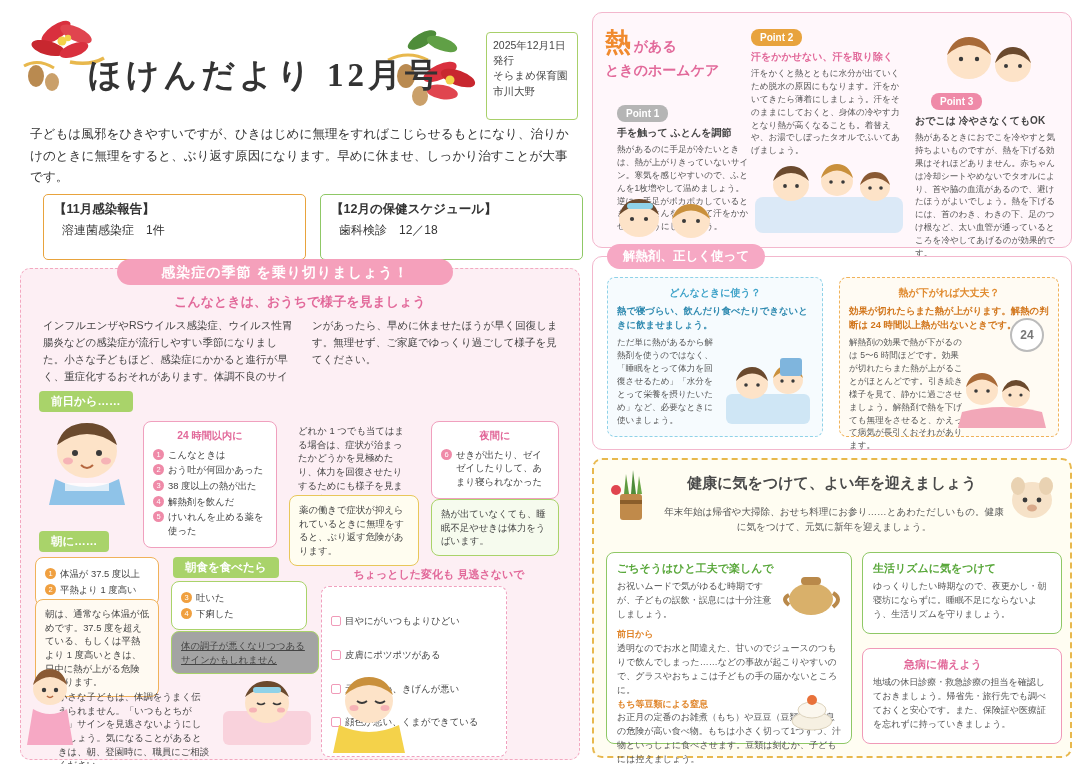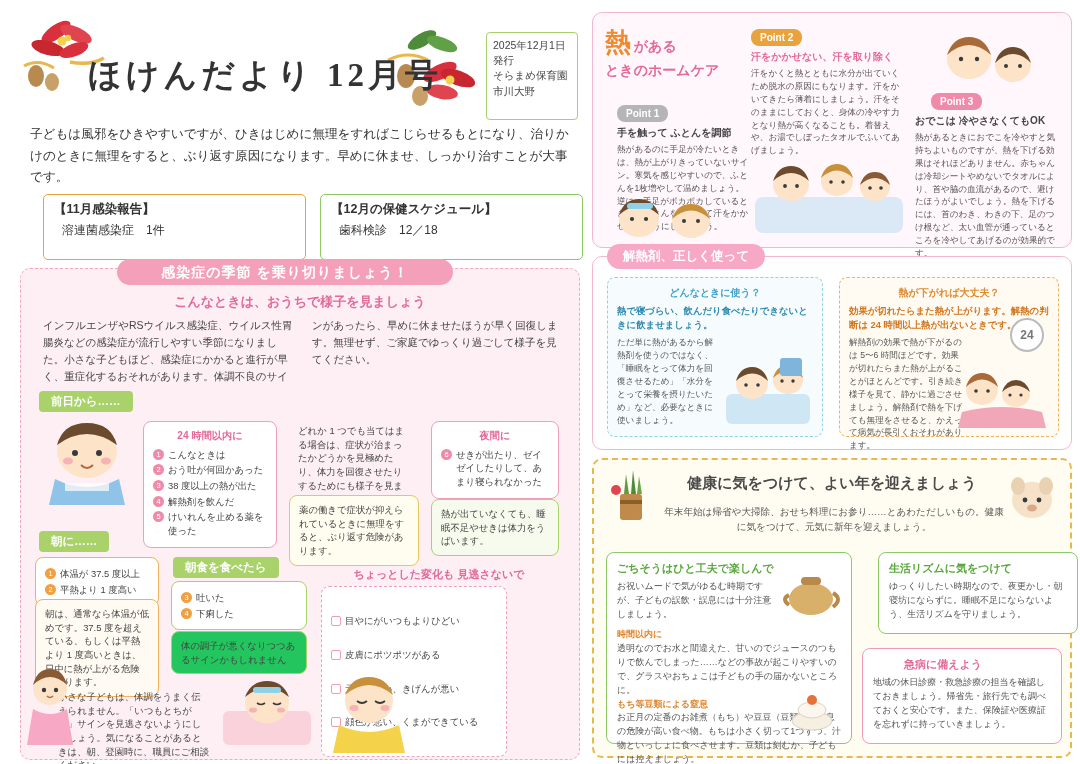--- a/index.html
+++ b/index.html
@@ -263,21 +263,21 @@
         <ol class="num orange">
           <li><span class="n">3</span><span>吐いた</span></li>
           <li><span class="n">4</span><span>下痢した</span></li>
         </ol>
       </div>
 
       <div class="card bd-org" style="left:14px; top:330px; width:124px; background:#fffaf2;">
         <div>朝は、通常なら体温が低めです。37.5 度を超えている、もしくは平熱より 1 度高いときは、日中に熱が上がる危険があります。</div>
       </div>
 
-      <div class="card bd-grn" style="left:150px; top:362px; width:136px; background:#22c55e;">
+      <div class="card bd-grn" style="left:150px; top:362px; width:148px; background:#a3a3a3;text-decoration:underline;">
         <div>体の調子が悪くなりつつあるサインかもしれません</div>
       </div>
 
       <div style="position:absolute; left:300px; top:298px; width:236px;">
         <div style="text-align:center; color:#e2699a; font-weight:bold; font-size:11px; line-height:1.4;">ちょっとした変化も 見逃さないで</div>
         <div class="card bd-dash-pink" style="position:relative; left:0; top:4px; width:186px; background:#fff;">
           <ul class="chk">
             <li>目やにがいつもよりひどい</li>
             <li>皮膚にポツポツがある</li>
             <li>元気がない、きげんが悪い</li>
@@ -468,42 +468,42 @@
           <ellipse cx="28" cy="40" rx="5" ry="3.5" fill="#d9a98a"></ellipse>
         </svg>
       </div>
 
       <div class="r3title">健康に気をつけて、よい年を迎えましょう</div>
       <div class="r3lead">年末年始は帰省や大掃除、おせち料理にお参り……とあわただしいもの。健康に気をつけて、元気に新年を迎えましょう。</div>
 
       <div class="r3box" style="left:12px; top:92px; width:246px; height:192px;">
         <h4>ごちそうはひと工夫で楽しんで</h4>
         <div style="width:162px;">お祝いムードで気がゆるむ時期ですが、子どもの誤飲・誤息には十分注意しましょう。</div>
-        <div style="color:#e0852a; font-weight:bold; margin-top:6px;">時間以内に</div>
+        <div style="color:#e0852a; font-weight:bold; margin-top:6px;">前日から</div>
         <div>透明なのでお水と間違えた、甘いのでジュースのつもりで飲んでしまった……などの事故が起こりやすいので、グラスやおちょこは子どもの手の届かないところに。</div>
         <div style="color:#e0852a; font-weight:bold; ">もち等豆類による窒息</div>
         <div>お正月の定番のお雑煮（もち）や豆豆（豆類）は窒息の危険が高い食べ物。もちは小さく切って1つずつ、汁物といっしょに食べさせます。豆類は刻むか、子どもには控えましょう。</div>
         <div style="position:absolute; right:8px; top:12px;">
           <svg width="64" height="56" viewBox="0 0 64 56">
             <ellipse cx="32" cy="34" rx="22" ry="16" fill="#d9b06a"></ellipse>
             <rect x="22" y="12" width="20" height="8" rx="4" fill="#b9894a"></rect>
             <path d="M54 28 q10 6 0 14" stroke="#b9894a" stroke-width="4" fill="none"></path>
             <path d="M10 30 q-8 4 0 10" stroke="#b9894a" stroke-width="4" fill="none"></path>
           </svg>
         </div>
         <div style="position:absolute; right:10px; bottom:10px;">
           <svg width="58" height="42" viewBox="0 0 58 42">
             <ellipse cx="29" cy="30" rx="20" ry="9" fill="#f6f0e2" stroke="#ddd3bd"></ellipse>
             <ellipse cx="29" cy="19" rx="14" ry="8" fill="#fbf7ee" stroke="#ddd3bd"></ellipse>
             <circle cx="29" cy="9" r="5" fill="#e8713a"></circle>
           </svg>
         </div>
       </div>
 
-      <div class="r3box" style="left:284px; top:92px; width:200px; height:82px;">
+      <div class="r3box" style="left:268px; top:92px; width:200px; height:82px;">
         <h4>生活リズムに気をつけて</h4>
         <div>ゆっくりしたい時期なので、夜更かし・朝寝坊にならずに。睡眠不足にならないよう、生活リズムを守りましょう。</div>
       </div>
 
       <div class="r3box pink" style="left:268px; top:188px; width:200px; height:96px;">
         <h4>急病に備えよう</h4>
         <div>地域の休日診療・救急診療の担当を確認しておきましょう。帰省先・旅行先でも調べておくと安心です。また、保険証や医療証を忘れずに持っていきましょう。</div>
       </div>
     </div>
   </div>

